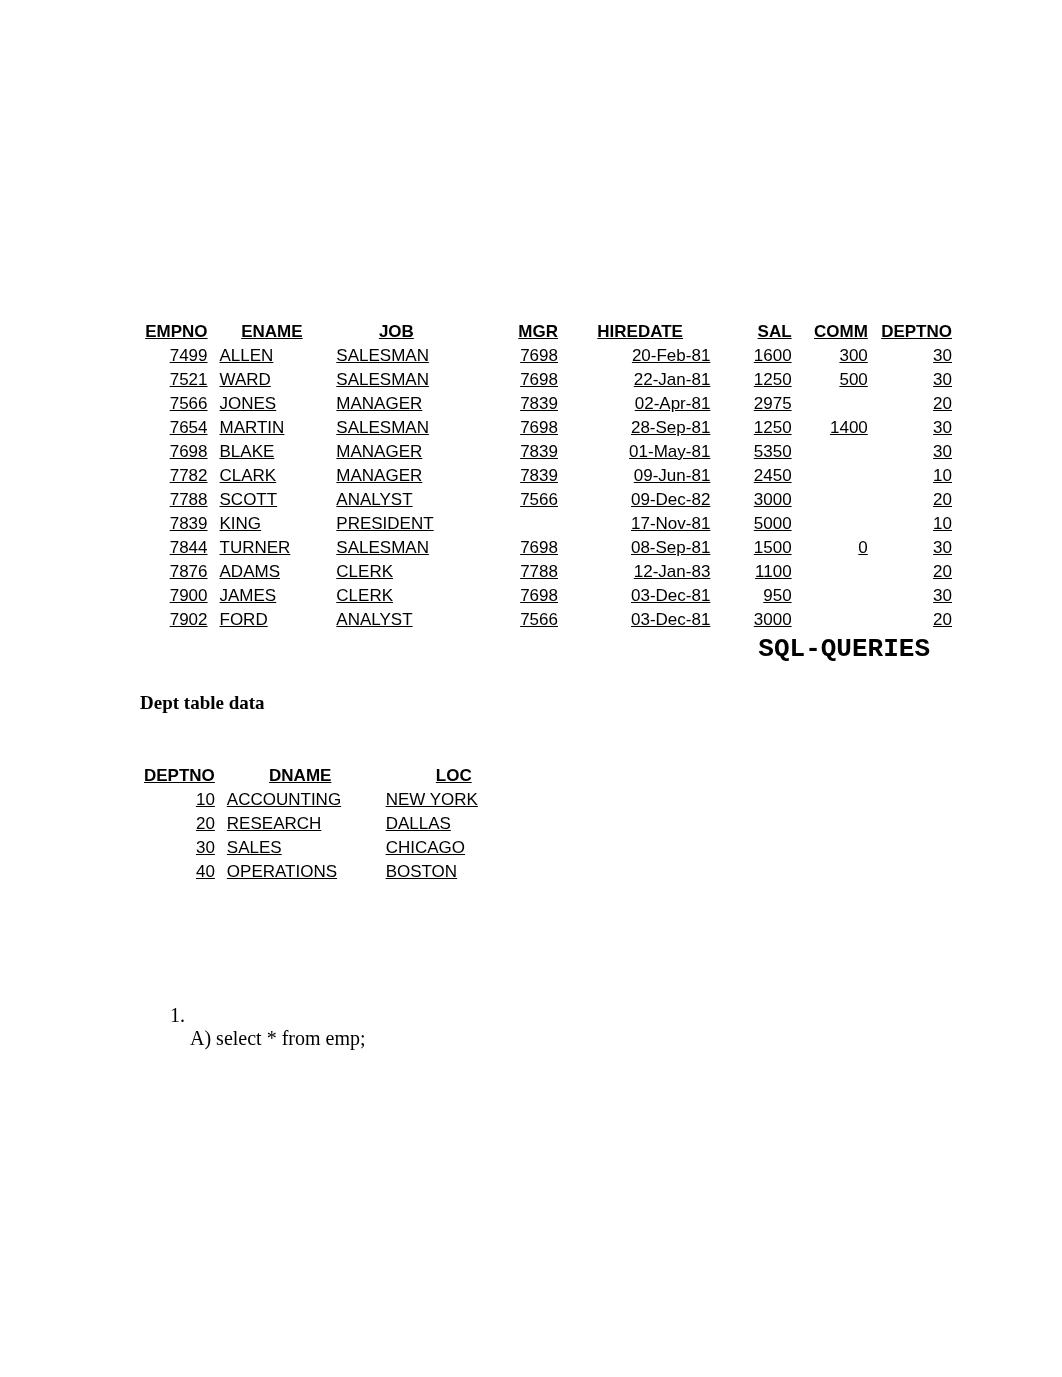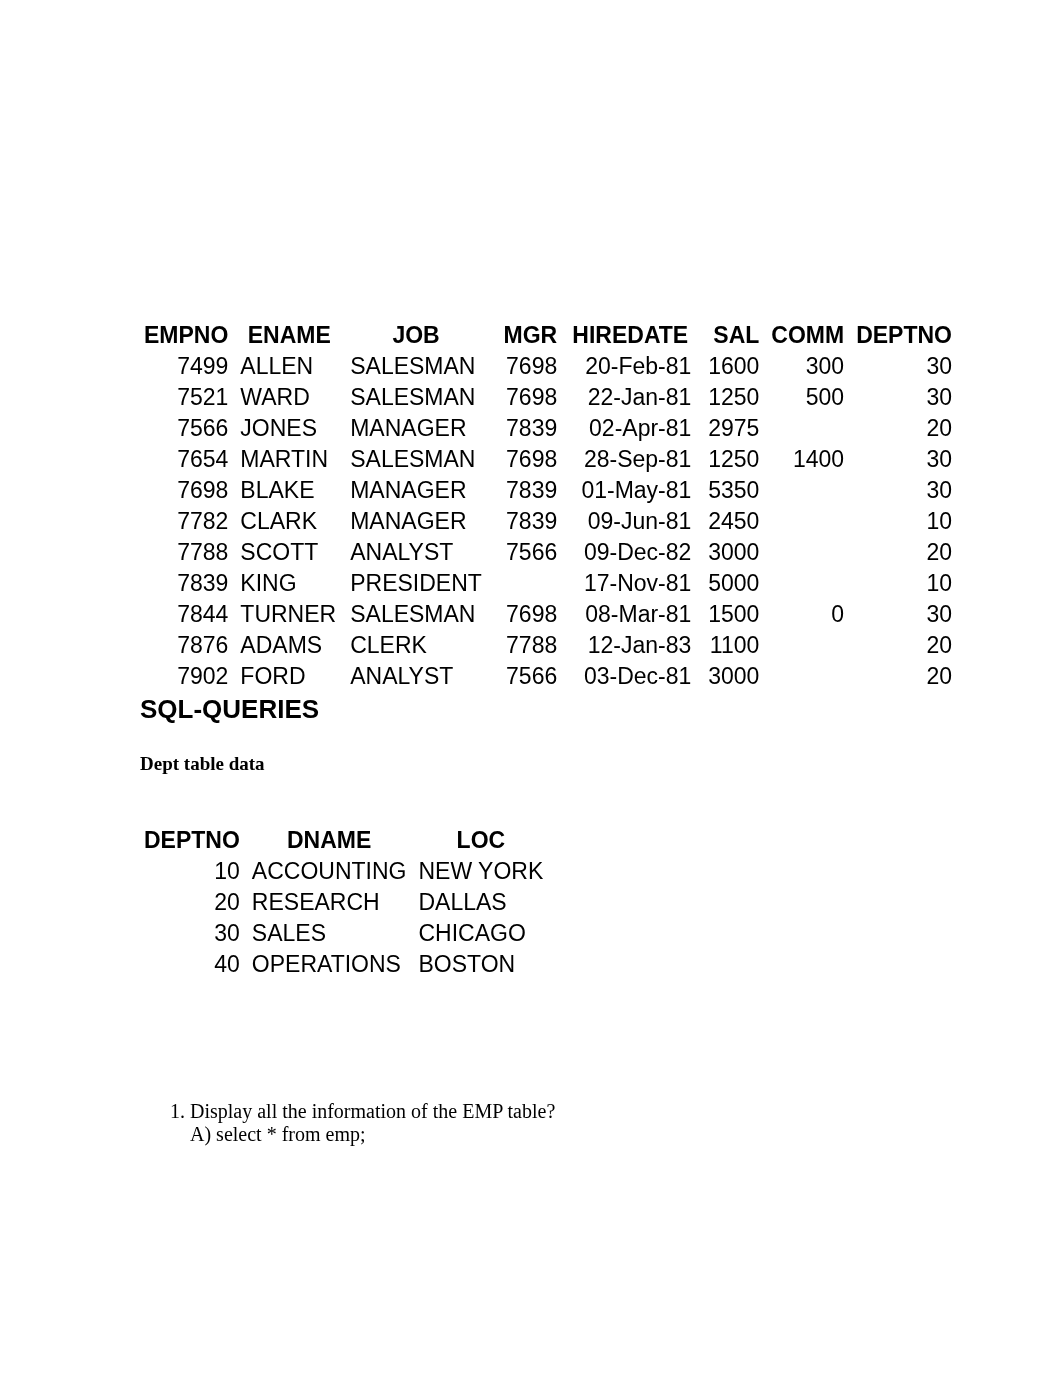--- a/index.html
+++ b/index.html
@@ -9,21 +9,22 @@
       font-size: 16px;
       color: #000;
       background: #fff;
       width: 1062px;
     }
     .content {
       padding: 320px 0 60px 140px;
     }
     table {
       border-collapse: collapse;
-      font-size: 23px;
+      font-size: 17px;
+      text-decoration: underline;
     }
     th, td {
       padding: 2px 8px 2px 4px;
       text-align: left;
       white-space: nowrap;
       vertical-align: top;
     }
     th {
       font-weight: bold;
       text-align: center;
@@ -33,24 +34,24 @@
     .emp-table th, .emp-table td { height: 22px; }
     .emp-table col.c-empno  { width: 70px; }
     .emp-table col.c-ename  { width: 115px; }
     .emp-table col.c-job    { width: 130px; }
     .emp-table col.c-mgr    { width: 100px; }
     .emp-table col.c-hire   { width: 150px; }
     .emp-table col.c-sal    { width: 80px; }
     .emp-table col.c-comm   { width: 75px; }
     .emp-table col.c-dept   { width: 80px; }
     .sql-title {
-      font-family: Liberation Sans, sans-serif;
+      font-family: Liberation Mono, monospace;
       font-size: 26px;
       font-weight: bold;
-      text-align: left;
+      text-align: right;
       margin: 2px 0 18px 0;
       width: 790px;
     }
     .subhead {
       font-family: "Times New Roman", Times, serif;
       font-size: 19px;
       font-weight: bold;
       margin: 18px 0 4px 0;
     }
     .gap-big { margin-top: 28px; }
@@ -177,34 +178,44 @@
           <td class="num">17-Nov-81</td>
           <td class="num">5000</td>
           <td class="num"></td>
           <td class="num">10</td>
         </tr>
         <tr>
           <td class="num">7844</td>
           <td>TURNER</td>
           <td>SALESMAN</td>
           <td class="num">7698</td>
-          <td class="num">08-Mar-81</td>
+          <td class="num">08-Sep-81</td>
           <td class="num">1500</td>
           <td class="num">0</td>
           <td class="num">30</td>
         </tr>
         <tr>
           <td class="num">7876</td>
           <td>ADAMS</td>
           <td>CLERK</td>
           <td class="num">7788</td>
           <td class="num">12-Jan-83</td>
           <td class="num">1100</td>
           <td class="num"></td>
           <td class="num">20</td>
+        </tr>
+        <tr>
+          <td class="num">7900</td>
+          <td>JAMES</td>
+          <td>CLERK</td>
+          <td class="num">7698</td>
+          <td class="num">03-Dec-81</td>
+          <td class="num">950</td>
+          <td class="num"></td>
+          <td class="num">30</td>
         </tr>
         <tr>
           <td class="num">7902</td>
           <td>FORD</td>
           <td>ANALYST</td>
           <td class="num">7566</td>
           <td class="num">03-Dec-81</td>
           <td class="num">3000</td>
           <td class="num"></td>
           <td class="num">20</td>
@@ -249,18 +260,18 @@
         <tr>
           <td class="num">40</td>
           <td>OPERATIONS</td>
           <td>BOSTON</td>
         </tr>
       </tbody>
   </table>
 
   <ol class="qlist">
     <li>
-      <span>Display all the information of the EMP table?</span><br>
+      <br>
       <span class="answer">A) select * from emp;</span>
     </li>
   </ol>
 
 </div>
 
 </body></html>

